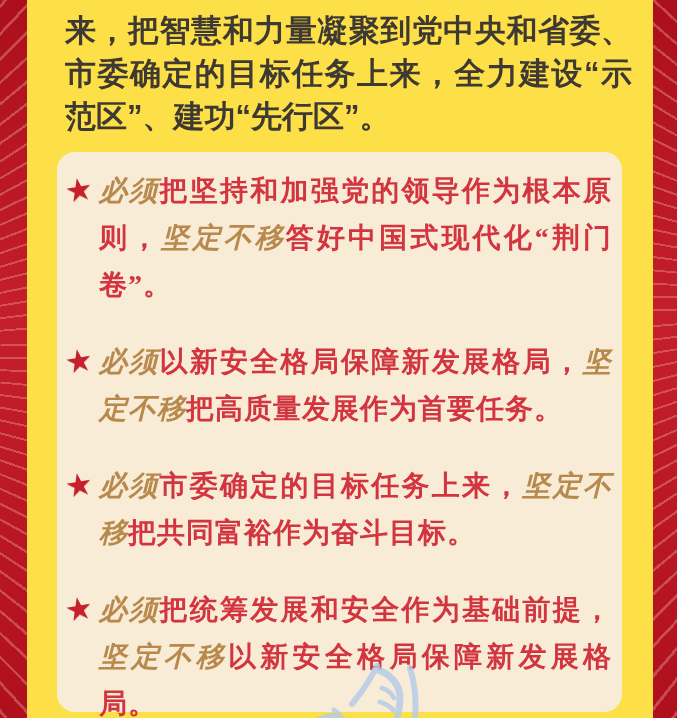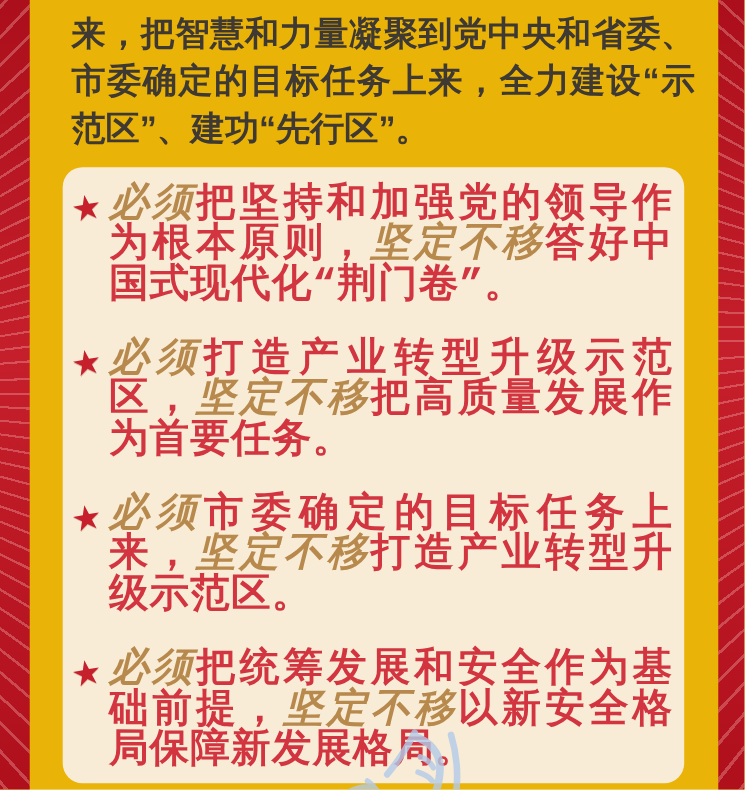--- a/index.html
+++ b/index.html
@@ -5,21 +5,21 @@
   * { margin: 0; padding: 0; box-sizing: border-box; }
   html, body { width: 677px; height: 718px; }
   body {
     font-family: "Liberation Sans", sans-serif;
     background: #fcf6e9;
   }
   .page {
     position: relative;
     width: 677px;
     height: 718px;
-    background: #eab308;
+    background: #fde047;
     overflow: hidden;
   }
   
   .side-border {
     position: absolute; top: 0; bottom: 0;
     background-color: #c21320;
   }
   .side-border.left {
     left: 0; width: 27px;
     background-image:
@@ -71,25 +71,24 @@
     flex: 0 0 34px;
     font-family: "DejaVu Sans", sans-serif;
     font-size: 31px;
     line-height: 45px;
     color: #c7202d;
     transform: rotate(-10deg);
     text-shadow: 0 1px 0 rgba(120,0,10,0.25);
   }
   .point-text {
     flex: 1;
-    font-size: 36px;
-    line-height: 37px;
+    font-size: 28px;
+    line-height: 47px;
     letter-spacing: 1px;
     text-align: justify;
-    font-family: Liberation Mono, monospace;
   }
   .seg-gold {
     color: #b8894d;
     font-weight: 700;
     font-style: italic;
   }
   .seg-red {
     color: #d23440;
     font-weight: 600;
   }
@@ -116,26 +115,26 @@
 
     <div class="card">
 
       <div class="point">
         <span class="star">★</span>
         <p class="point-text"><span class="seg-gold">必须</span><span class="seg-red">把坚持和加强党的领导作为根本原则，</span><span class="seg-gold">坚定不移</span><span class="seg-red">答好中国式现代化“荆门卷”。</span></p>
       </div>
 
       <div class="point">
         <span class="star">★</span>
-        <p class="point-text"><span class="seg-gold">必须</span><span class="seg-red">打造产业转型升级示范区，</span><span class="seg-gold">坚定不移</span><span class="seg-red">把高质量发展作为首要任务。</span></p>
+        <p class="point-text"><span class="seg-gold">必须</span><span class="seg-red">以新安全格局保障新发展格局，</span><span class="seg-gold">坚定不移</span><span class="seg-red">把高质量发展作为首要任务。</span></p>
       </div>
 
       <div class="point">
         <span class="star">★</span>
-        <p class="point-text"><span class="seg-gold">必须</span><span class="seg-red">市委确定的目标任务上来，</span><span class="seg-gold">坚定不移</span><span class="seg-red">打造产业转型升级示范区。</span></p>
+        <p class="point-text"><span class="seg-gold">必须</span><span class="seg-red">市委确定的目标任务上来，</span><span class="seg-gold">坚定不移</span><span class="seg-red">把共同富裕作为奋斗目标。</span></p>
       </div>
 
       <div class="point">
         <span class="star">★</span>
         <p class="point-text"><span class="seg-gold">必须</span><span class="seg-red">把统筹发展和安全作为基础前提，</span><span class="seg-gold">坚定不移</span><span class="seg-red">以新安全格局保障新发展格局。</span></p>
       </div>
 
     </div>
   </div>
 

